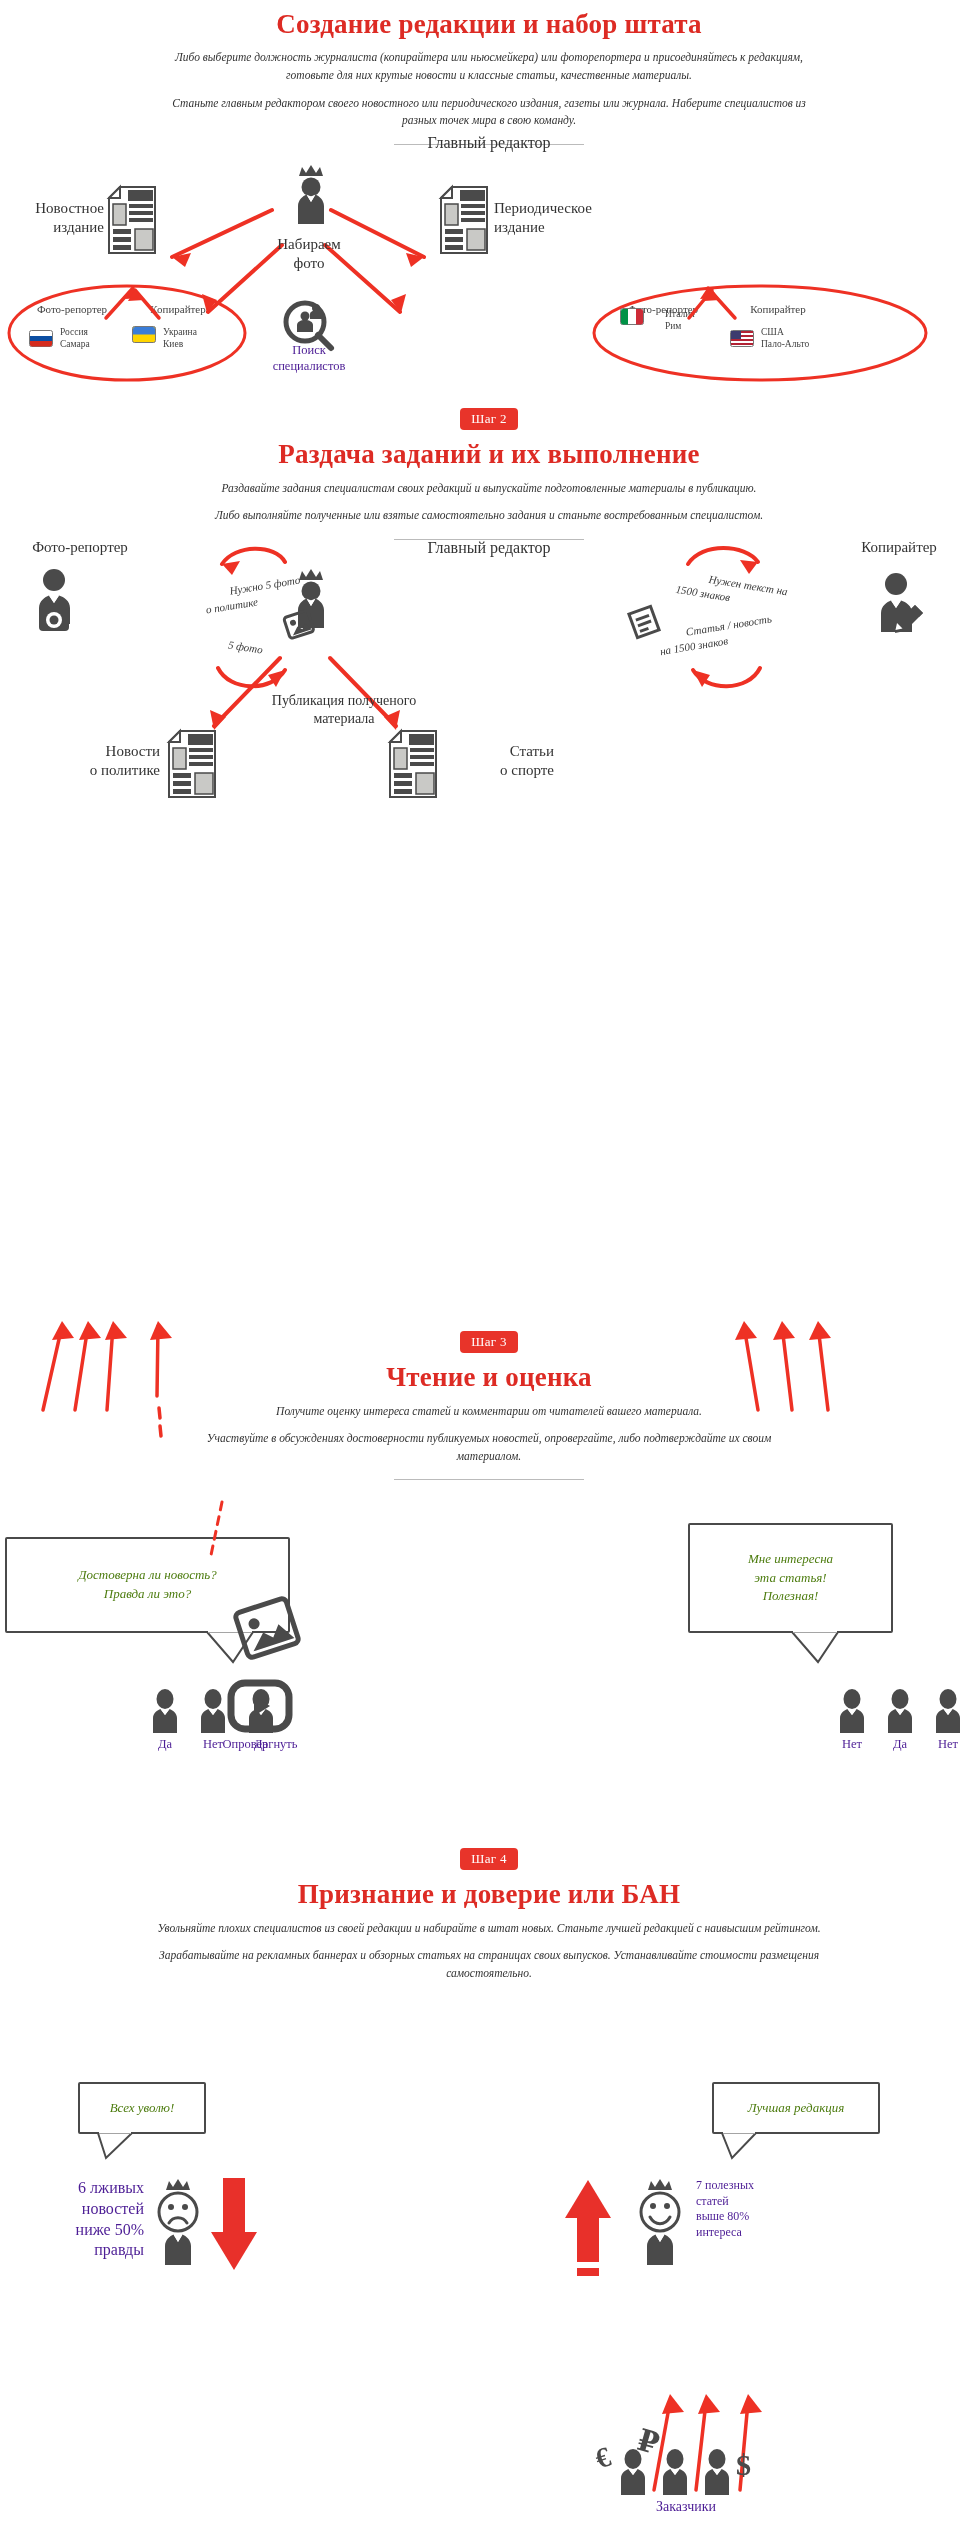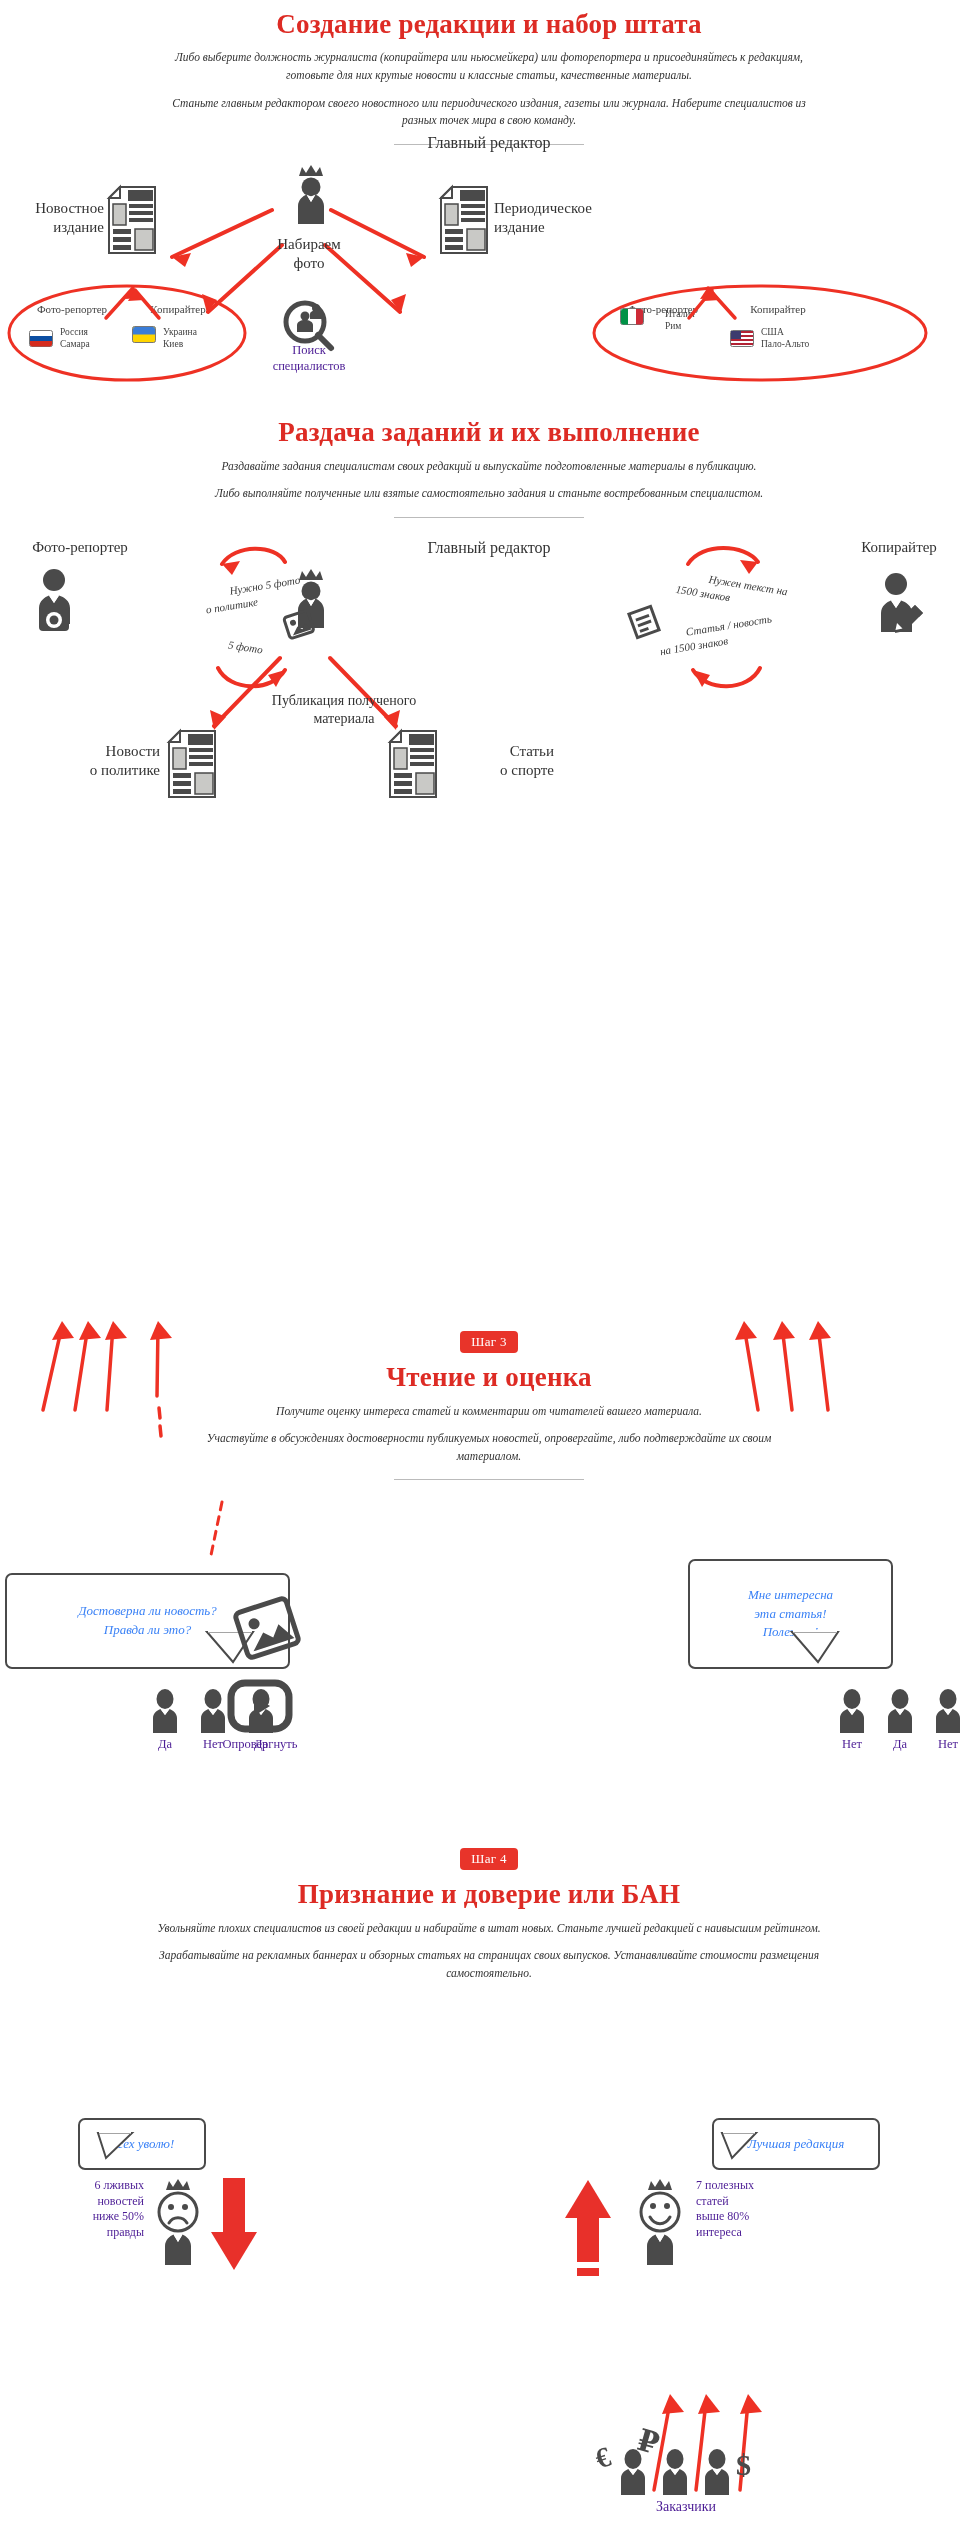--- a/index.html
+++ b/index.html
@@ -86,28 +86,27 @@
 
   
   .bubble {
     position: absolute;
     border: 2px solid #4a4a4a;
     background: #ffffff;
     box-sizing: border-box;
     font-family: "Liberation Serif", "DejaVu Serif", serif;
     font-style: italic;
     font-size: 13px;
-    color: #3b82f6;
+    color: #4d7c0f;
     text-align: center;
     line-height: 1.45;
     display: flex;
     align-items: center;
     justify-content: center;
-    border-radius: 7px;
-    margin-top: 36px;
+    border-radius: 2px;
   }
 
   svg { display: block; overflow: visible; }
 </style>
 </head>
 <body>
 
 <div class="abs ctr" style="left:0;top:0;width:978px;">
   <div class="step-title">Создание редакции и набор штата</div>
   <div class="lead p2">Либо выберите должность журналиста (копирайтера или ньюсмейкера) или фоторепортера и присоединяйтесь к редакциям, готовьте для них крутые новости и классные статьи, качественные материалы.</div>
@@ -290,20 +289,23 @@
   </g>
   <g fill="#ee3124">
     <path d="M133 19 L125 31 L141 30 Z"></path>
     <path d="M135 21 L128 33 L144 32 Z"></path>
     <path d="M708 19 L700 31 L716 30 Z"></path>
     <path d="M712 21 L704 33 L720 32 Z"></path>
   </g>
 </svg>
 
 <div class="abs ctr" style="left:0;top:408px;width:978px;">
+  <div>
+    <span class="step-badge">Шаг 2</span>
+  </div>
   <div class="step-title">Раздача заданий и их выполнение</div>
   <div class="lead">Раздавайте задания специалистам своих редакций и выпускайте подготовленные материалы в публикацию.</div>
   <div class="lead p2">Либо выполняйте полученные или взятые самостоятельно задания и станьте востребованным специалистом.</div>
   <div class="divider"></div>
 </div>
 
 <div class="abs lbl" style="left:0px;top:538px;width:160px;text-align:center;font-size:15px;">Фото-репортер</div>
 <div class="abs" style="left:25px;top:562px;">
   <svg width="58" height="72" viewBox="0 0 58 72">
     <g fill="#4a4a4a">
@@ -612,21 +614,21 @@
 </svg>
 
 <div class="bubble" style="left:712px;top:2082px;width:168px;height:52px;font-size:13px;">
   <span>Лучшая редакция</span>
 </div>
 <svg class="abs" style="left:718px;top:2131px;" width="46" height="30">
   <path d="M4 2 L38 2 L14 27 Z" fill="#ffffff" stroke="#4a4a4a" stroke-width="2"></path>
   <line x1="5" y1="1" x2="37" y2="1" stroke="#ffffff" stroke-width="3"></line>
 </svg>
 
-<div class="abs lbl-sm" style="left:52px;top:2178px;width:92px;text-align:right;font-size:12px;">
+<div class="abs lbl-sm" style="left:52px;top:2178px;width:92px;text-align:right;font-size:16px;">
   <div>6 лживых</div>
   <div>новостей</div>
   <div>ниже 50%</div>
   <div>правды</div>
 </div>
 
 <div class="abs" style="left:148px;top:2172px;">
   <svg width="60" height="94" viewBox="0 0 60 94">
     <g fill="#4a4a4a">
       <path d="M18 18 L21 9 L25 15 L30 7 L35 15 L39 9 L42 18 Z"></path>

